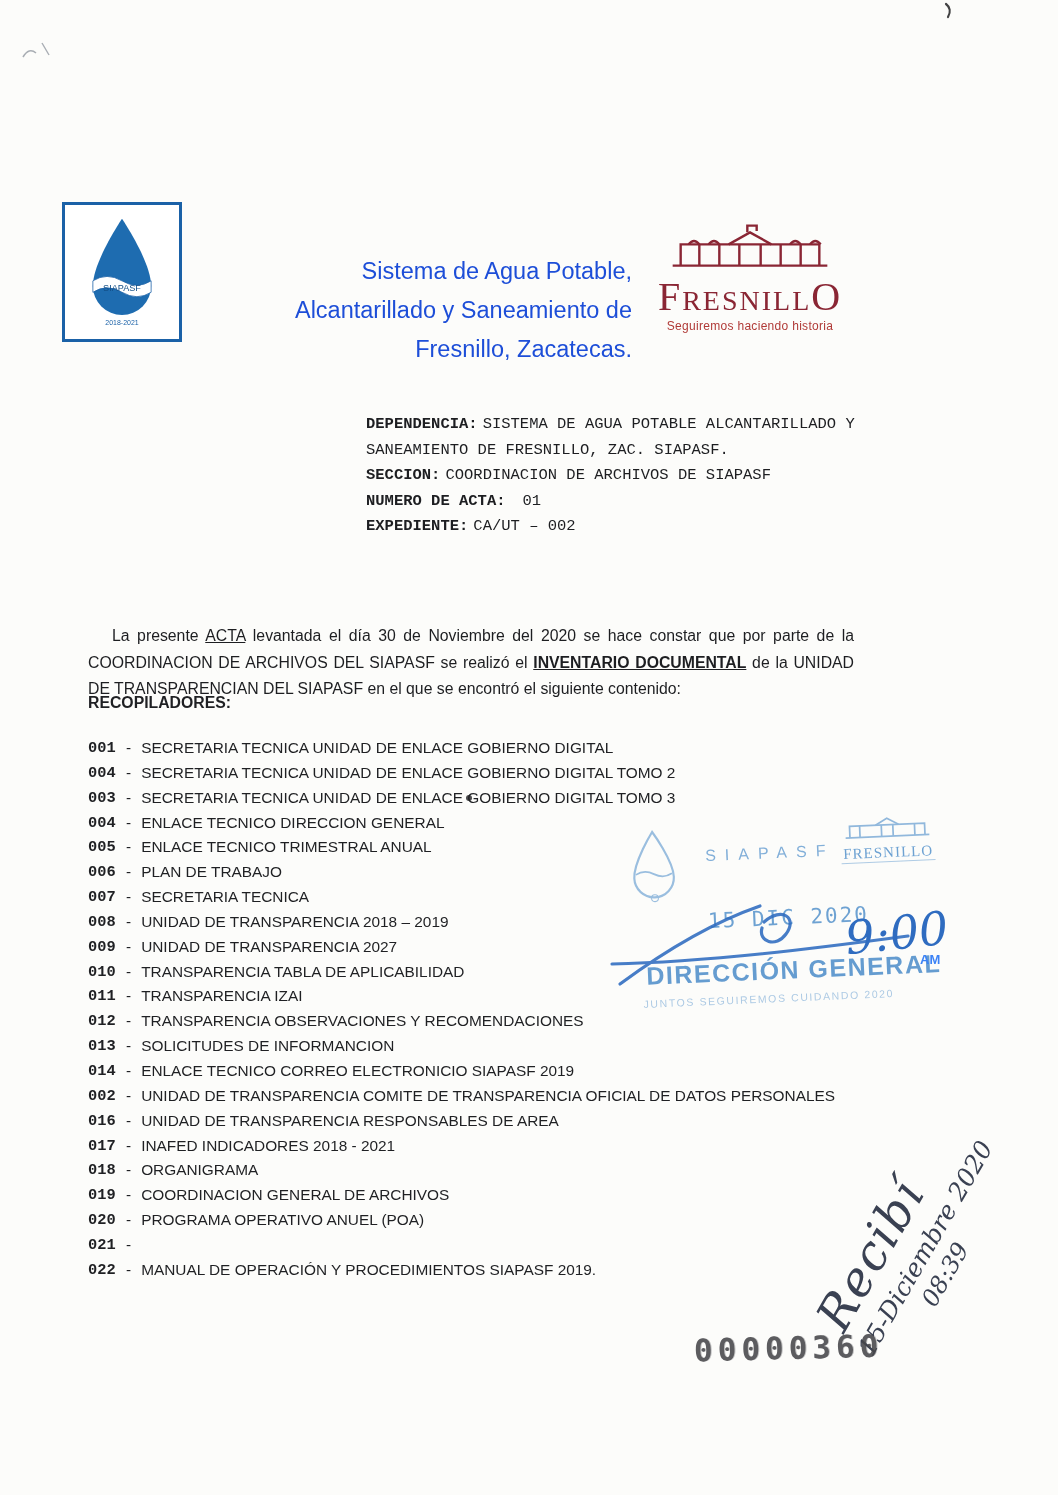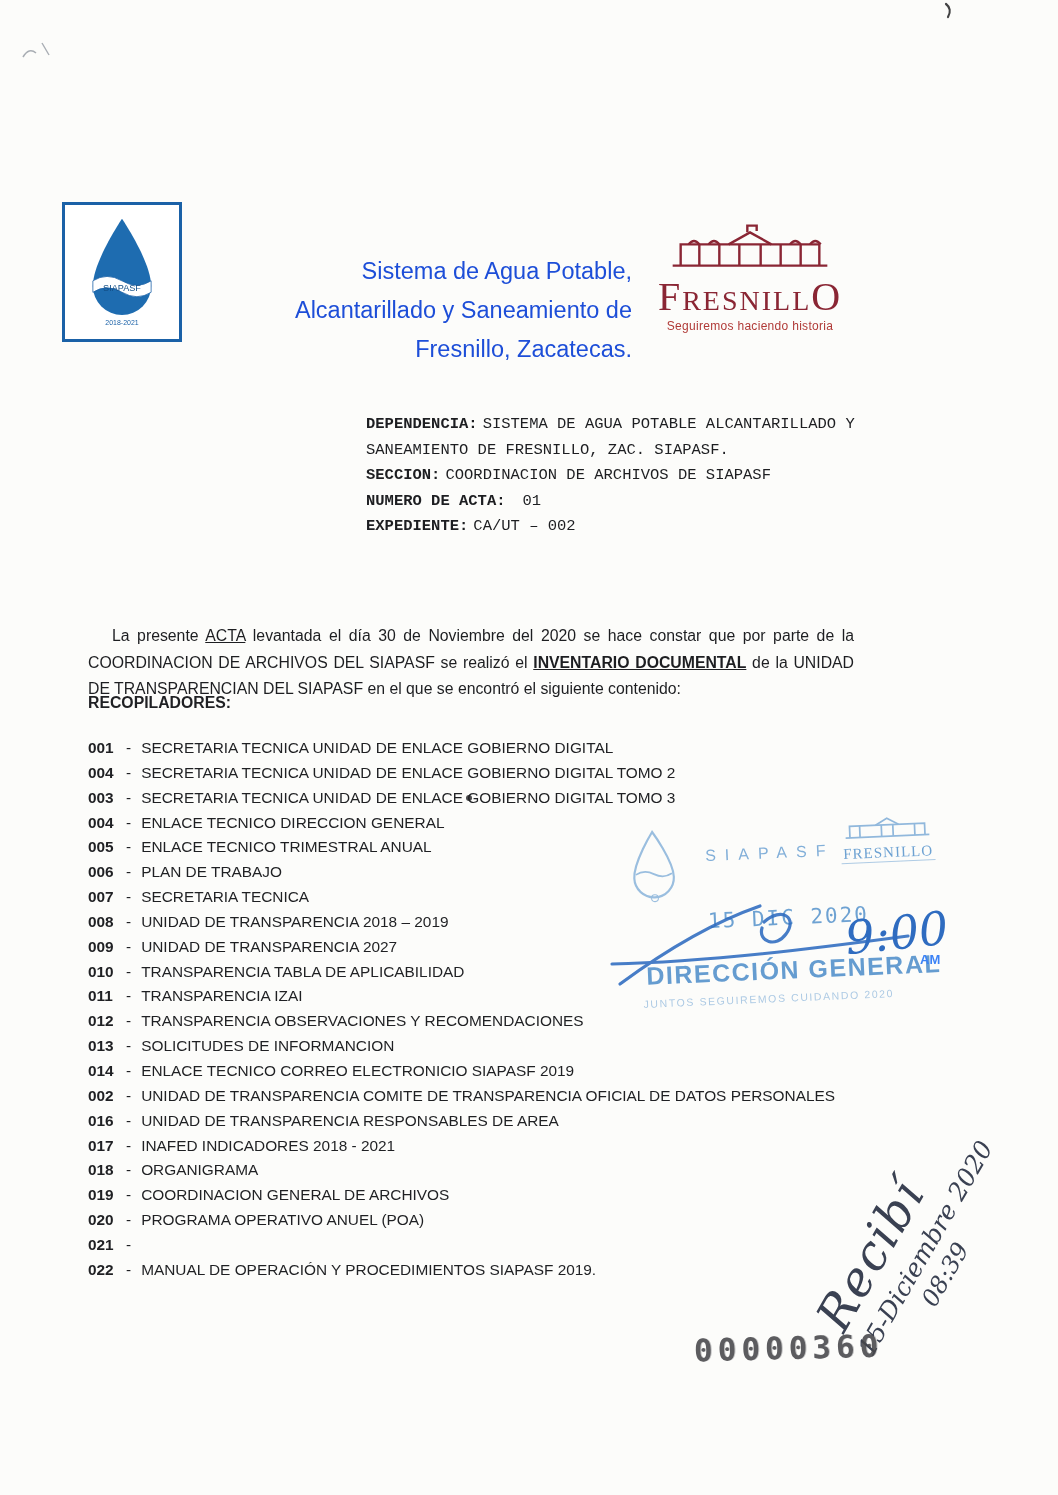--- a/index.html
+++ b/index.html
@@ -41,21 +41,21 @@
     position:absolute; left:88px; top:587px; width:766px;
     font-size:15.8px; line-height:26.6px; text-align:justify; text-indent:24px; color:#1d1e21;margin-top:36px;
   }
   .u  { text-decoration:underline; }
   .ub { text-decoration:underline; font-weight:bold; }
 
   
   .rec-heading { position:absolute; left:88px; top:694px; font-size:15.8px; font-weight:bold; }
   .rec-list { position:absolute; left:88px; top:736px; list-style:none; }
   .rec-item { display:flex; line-height:24.85px; white-space:nowrap; font-size:15.4px; }
-  .rec-item .num { font-weight:bold; min-width:32px; }
+  .rec-item .num { font-weight:bold; min-width:32px;font-family:Liberation Mono, monospace; }
   .rec-item .sep { margin:0 10px 0 6px; }
 
   
   .stamp {
     position:absolute; left:606px; top:814px; width:344px; height:210px;
     transform:rotate(-2.5deg); pointer-events:none;
   }
   .stamp > * { position:absolute; }
   .st-drop   { left:24px;  top:10px;  opacity:.55; }
   .st-siapasf{ left:102px; top:30px;  font-size:16px; letter-spacing:9px; color:#4f8fcb; opacity:.7; }

